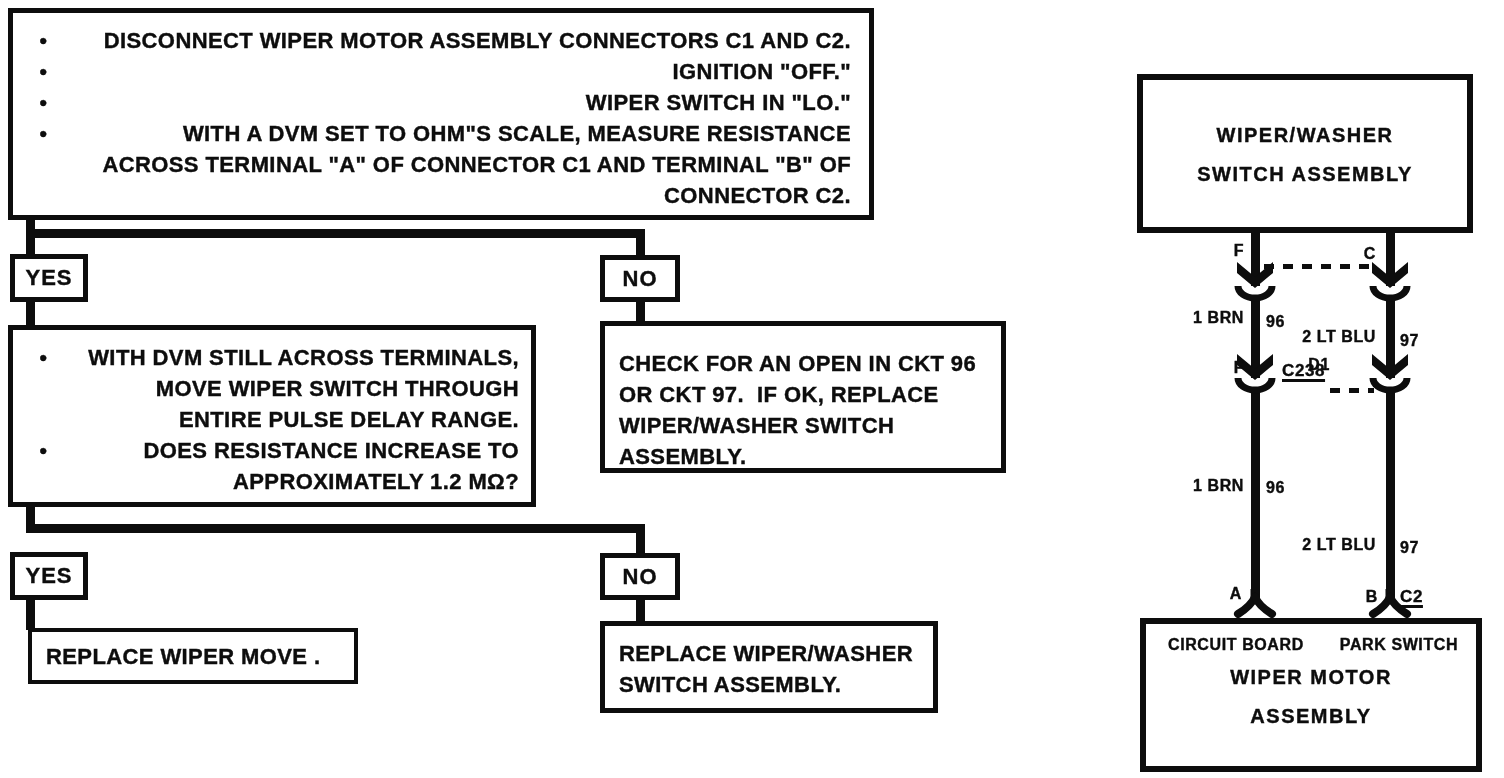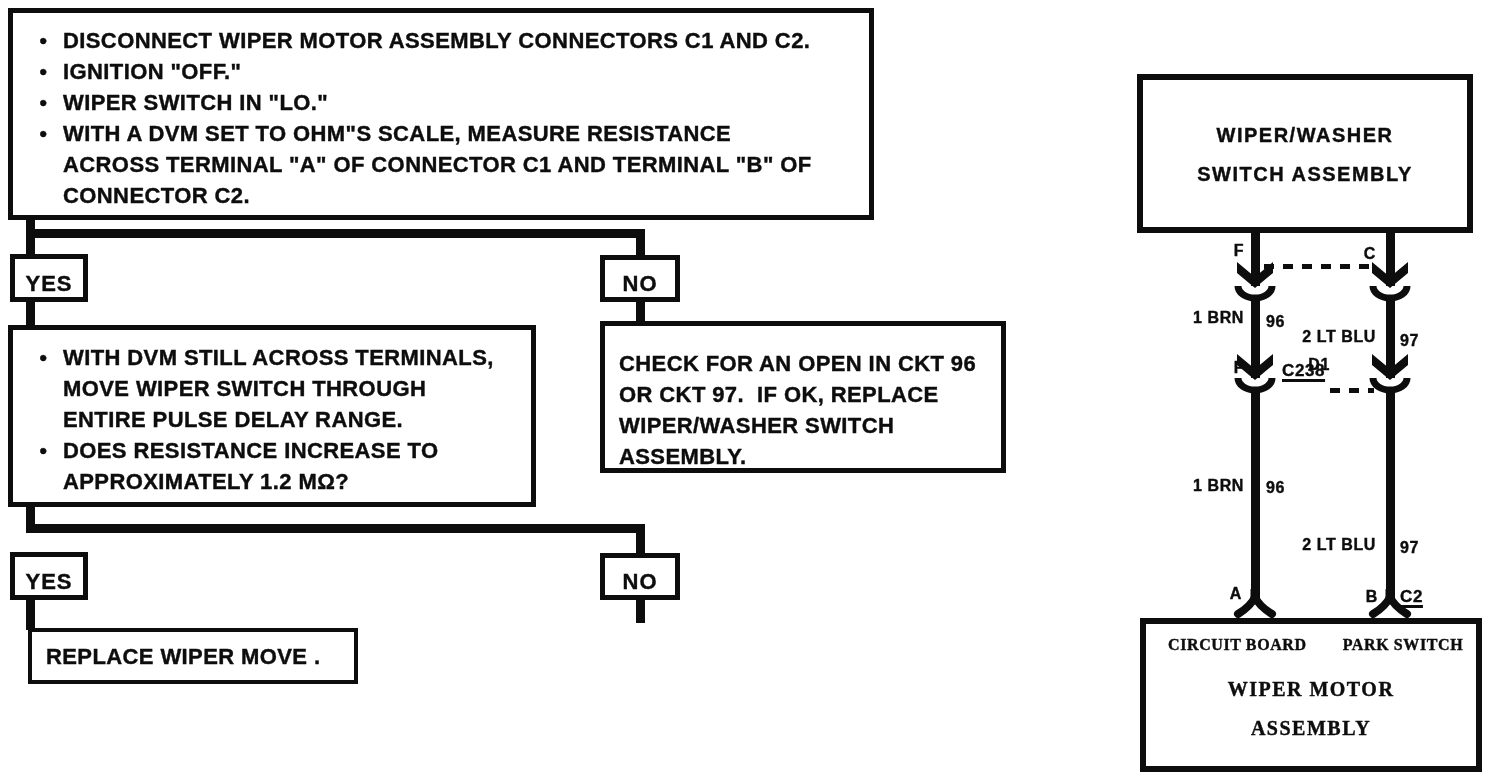--- a/index.html
+++ b/index.html
@@ -3,27 +3,27 @@
 <meta charset="utf-8">
 <style>
   html,body{margin:0;padding:0;background:#ffffff;}
   .stage{
     position:relative;width:1504px;height:778px;background:#ffffff;
     font-family:"Liberation Sans",sans-serif;font-weight:700;color:#0d0d0d;
     overflow:hidden;-webkit-text-stroke:0.4px #0d0d0d;
   }
   .box{position:absolute;border:5px solid #0d0d0d;background:#ffffff;box-sizing:border-box;}
   .line{position:absolute;background:#0d0d0d;}
-  .pre{white-space:pre-wrap;}
+  .pre{white-space:pre-wrap;text-align:right;}
   
   .ftext{font-size:22px;line-height:31px;letter-spacing:0.4px;}
   .b-row{display:flex;align-items:flex-start;}
   .b-dot{width:24px;flex:0 0 24px;font-size:14px;line-height:31px;text-align:left;}
   .b-txt{flex:1;}
-  .ynbox{display:flex;align-items:flex-end;justify-content:center;font-size:22px;letter-spacing:1px;}
+  .ynbox{display:flex;align-items:center;justify-content:center;font-size:22px;letter-spacing:1px;}
   
   .wirebox{border-width:6px;}
   .wtitle{font-size:20px;line-height:39px;letter-spacing:1.5px;text-align:center;white-space:pre-line;}
   .wlabel{position:absolute;font-size:16px;line-height:18px;letter-spacing:0.6px;}
   .wlabel.r{text-align:right;}
   .uline{text-decoration:underline;text-decoration-thickness:2.5px;text-underline-offset:3px;font-size:17px;}
   .dash{position:absolute;height:5px;background:repeating-linear-gradient(90deg,#0d0d0d 0 10px,transparent 10px 19px);}
   svg{position:absolute;display:block;}
 </style>
 </head>
@@ -97,20 +97,24 @@
   <div class="box ynbox" style="left:600px;top:553px;width:80px;height:47px;">
     <span>NO</span>
   </div>
 
   <div class="line" style="left:26px;top:598px;width:9px;height:32px;"></div>
   <div class="line" style="left:636px;top:598px;width:9px;height:25px;"></div>
 
   <div class="box ftext" style="left:28px;top:628px;width:330px;height:56px;border-width:4px;display:flex;align-items:center;padding-left:14px;">
     <span class="pre">REPLACE WIPER MOVE .</span>
   </div>
+  <div class="box ftext" style="left:600px;top:621px;width:338px;height:92px;padding:12px 14px;">
+    <span class="pre">REPLACE WIPER/WASHER
+SWITCH ASSEMBLY.</span>
+  </div>
 
   <div class="box wirebox" style="left:1137px;top:74px;width:336px;height:159px;padding-top:36px;">
     <div class="wtitle">WIPER/WASHER
 SWITCH ASSEMBLY</div>
   </div>
 
   <div class="line" style="left:1251px;top:231px;width:9px;height:367px;"></div>
   <div class="line" style="left:1386px;top:231px;width:9px;height:367px;"></div>
 
   <svg style="left:1233px;top:262px;" width="44" height="44" viewBox="0 0 44 44">
@@ -163,22 +167,22 @@
     <path d="M22 0 L22 10" stroke="#0d0d0d" stroke-width="9" fill="none"></path>
     <path d="M22 8 Q18 17 5 25" stroke="#0d0d0d" stroke-width="8" fill="none" stroke-linecap="round"></path>
     <path d="M22 8 Q26 17 39 25" stroke="#0d0d0d" stroke-width="8" fill="none" stroke-linecap="round"></path>
   </svg>
 
   <div class="wlabel r" style="left:1206px;top:585px;width:36px;">A</div>
   <div class="wlabel uline" style="left:1268px;top:621px;">C1</div>
   <div class="wlabel r" style="left:1344px;top:588px;width:34px;">B</div>
   <div class="wlabel uline" style="left:1400px;top:588px;">C2</div>
 
-  <div class="box wirebox" style="left:1140px;top:618px;width:342px;height:154px;font-family:Liberation Serif, serif;">
+  <div class="box wirebox" style="left:1140px;top:618px;width:342px;height:154px;">
     <div style="display:flex;gap:36px;padding:12px 0 0 22px;font-size:16px;letter-spacing:0.6px;">
       <span>CIRCUIT BOARD</span>
       <span>PARK SWITCH</span>
     </div>
-    <div class="wtitle" style="margin-top:16px;">WIPER MOTOR
+    <div class="wtitle" style="margin-top:4px;">WIPER MOTOR
 ASSEMBLY</div>
   </div>
 
 </div>
 
 </body></html>

